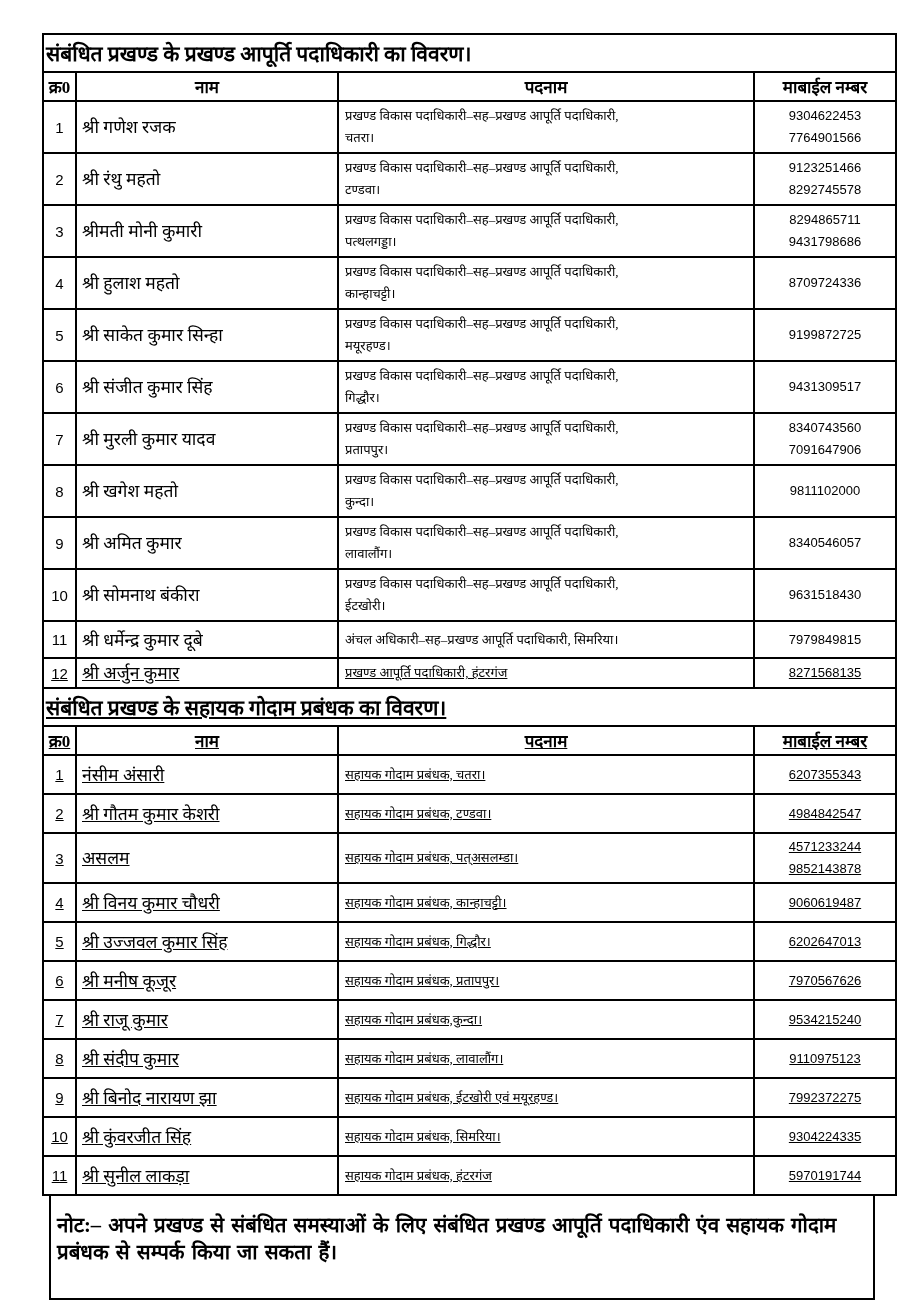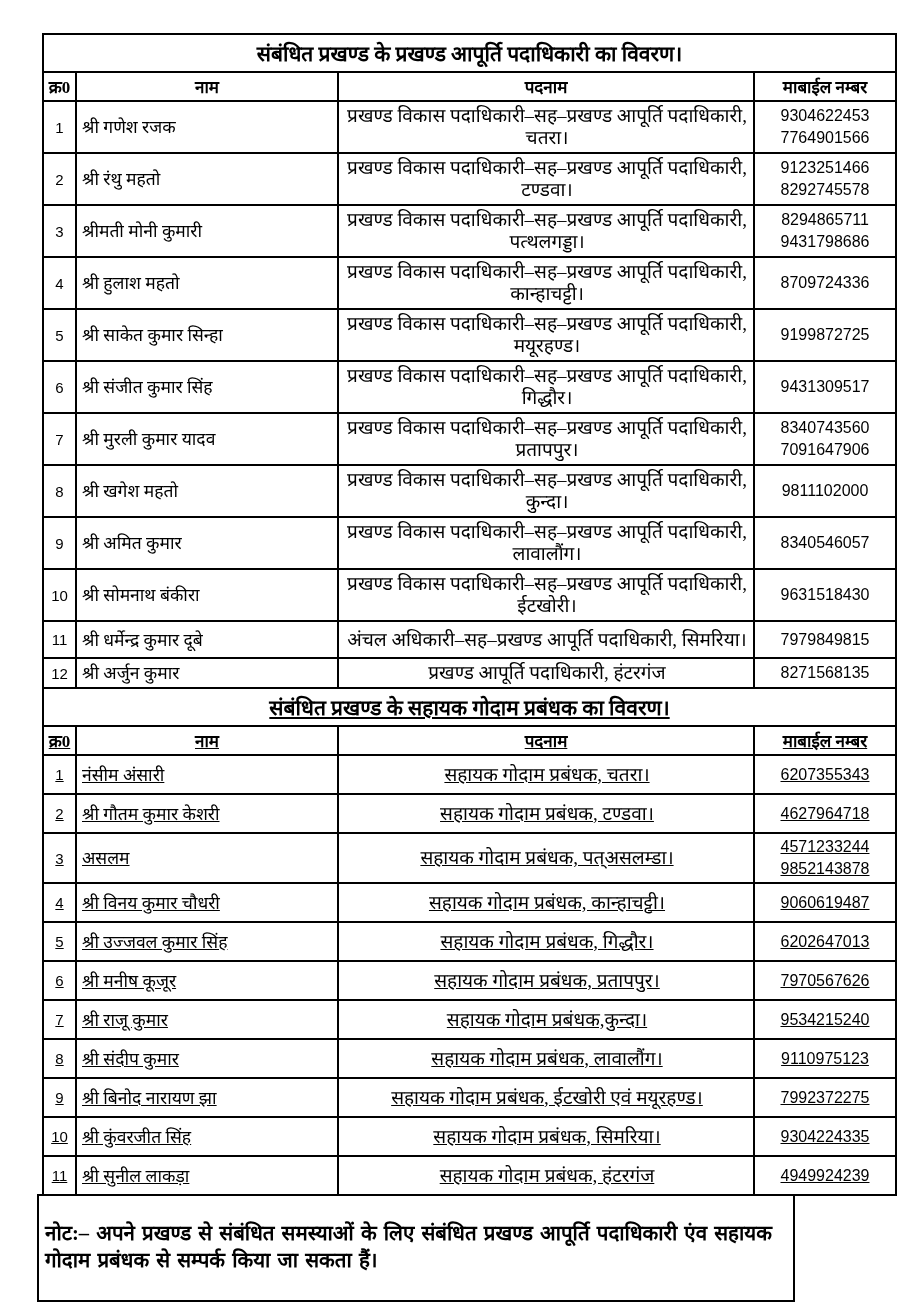--- a/index.html
+++ b/index.html
@@ -21,21 +21,21 @@
     width: 853px;
     margin-left: 5px;
   }
   table.t2 { margin-top: -2px; text-decoration: underline; }
   .tbl th, .tbl td {
     border: 2px solid #000000;
     vertical-align: middle;
     overflow: hidden;
   }
   .title-cell {
-    text-align: center;
+    text-align: left;
     font-weight: bold;
     font-size: 21px;
     padding: 4px 2px;
     height: 32px;
   }
   .head-cell {
     text-align: center;
     font-weight: bold;
     font-size: 17px;
     padding: 2px 2px;
@@ -46,43 +46,43 @@
     font-size: 15px;
     font-family: "Liberation Sans", "DejaVu Sans", sans-serif;
     padding: 2px 1px;
   }
   td.name-cell {
     font-size: 17.5px;
     padding: 1px 4px 3px 5px;
     text-align: left;
   }
   td.desig-cell {
-    font-size: 19px;
+    font-size: 13px;
     padding: 3px 4px 3px 6px;
-    text-align: center;
+    text-align: left;
     line-height: 22px;
   }
   td.phone-cell {
     text-align: center;
-    font-size: 16px;
+    font-size: 13px;
     font-family: "Liberation Sans", "DejaVu Sans", sans-serif;
     padding: 2px 2px;
     line-height: 22px;
   }
   .t1 tbody tr { height: 52px; }
   .t1 tbody tr.h-med { height: 37px; }
-  .t1 tbody tr.h-short { height: 20px; }
+  .t1 tbody tr.h-short { height: 20px; text-decoration: underline; }
   .t2 tbody tr { height: 39px; }
   .t2 tbody tr.h-tall { height: 49px; }
   .note-box {
     margin-top: -2px;
-    width: 758px;
-    margin-left: 0px;
+    width: 826px;
+    margin-left: 12px;
     border: 2px solid #000000;
-    padding: 24px 8px 26px 6px;
+    padding: 16px 8px 26px 6px;
     min-height: 106px;
   }
   .note-text {
     font-weight: bold;
     font-size: 20.5px;
     line-height: 27px;
     word-spacing: 2px;
   }
 </style>
 </head>
@@ -331,21 +331,21 @@
           <td class="sn-cell">
             <div>2</div>
           </td>
           <td class="name-cell">
             <div>श्री गौतम कुमार केशरी</div>
           </td>
           <td class="desig-cell">
             <div>सहायक गोदाम प्रबंधक, टण्डवा।</div>
           </td>
           <td class="phone-cell">
-            <div>4627964718</div>
+            <div>4984842547</div>
           </td>
         </tr>
         <tr class="h-tall">
           <td class="sn-cell">
             <div>3</div>
           </td>
           <td class="name-cell">
             <div>असलम</div>
           </td>
           <td class="desig-cell">
@@ -458,21 +458,21 @@
           <td class="sn-cell">
             <div>11</div>
           </td>
           <td class="name-cell">
             <div>श्री सुनील लाकड़ा</div>
           </td>
           <td class="desig-cell">
             <div>सहायक गोदाम प्रबंधक, हंटरगंज</div>
           </td>
           <td class="phone-cell">
-            <div>4949924239</div>
+            <div>5970191744</div>
           </td>
         </tr>
       </tbody>
   </table>
 
   <div class="note-box">
     <div class="note-text">नोट:– अपने प्रखण्ड से संबंधित समस्याओं के लिए संबंधित प्रखण्ड आपूर्ति पदाधिकारी एंव सहायक गोदाम प्रबंधक से सम्पर्क किया जा सकता हैं।</div>
   </div>
 
 </div>

